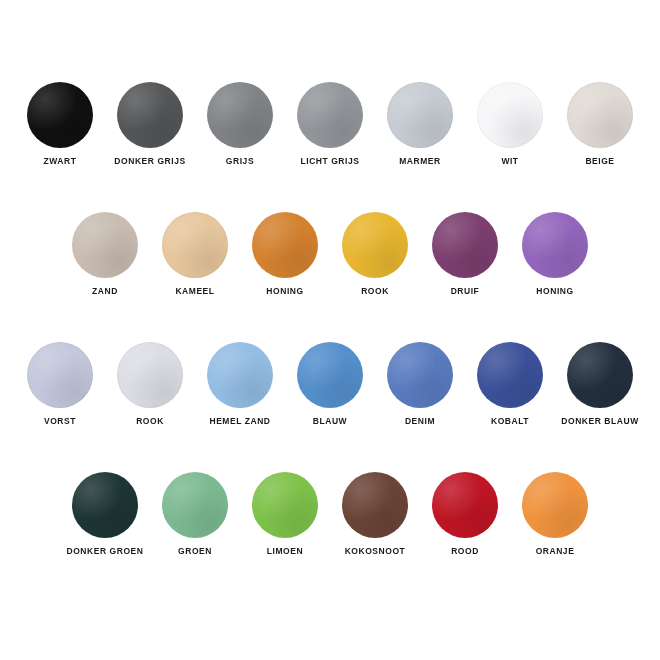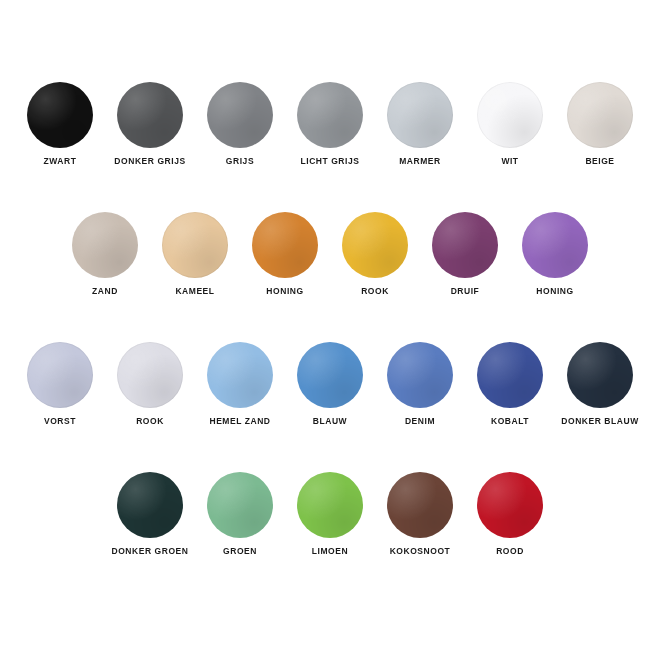--- a/index.html
+++ b/index.html
@@ -170,14 +170,18 @@
         <div class="swatch-label">LIMOEN</div>
       </div>
       <div class="swatch-cell">
         <div class="swatch-dot" style="background-color: rgb(107, 68, 55);"></div>
         <div class="swatch-label">KOKOSNOOT</div>
       </div>
       <div class="swatch-cell">
         <div class="swatch-dot" style="background-color: rgb(192, 21, 37);"></div>
         <div class="swatch-label">ROOD</div>
       </div>
+      <div class="swatch-cell">
+        <div class="swatch-dot" style="background-color: rgb(240, 147, 62);"></div>
+        <div class="swatch-label">ORANJE</div>
+      </div>
     </div>
 </div>
 
 </body></html>

